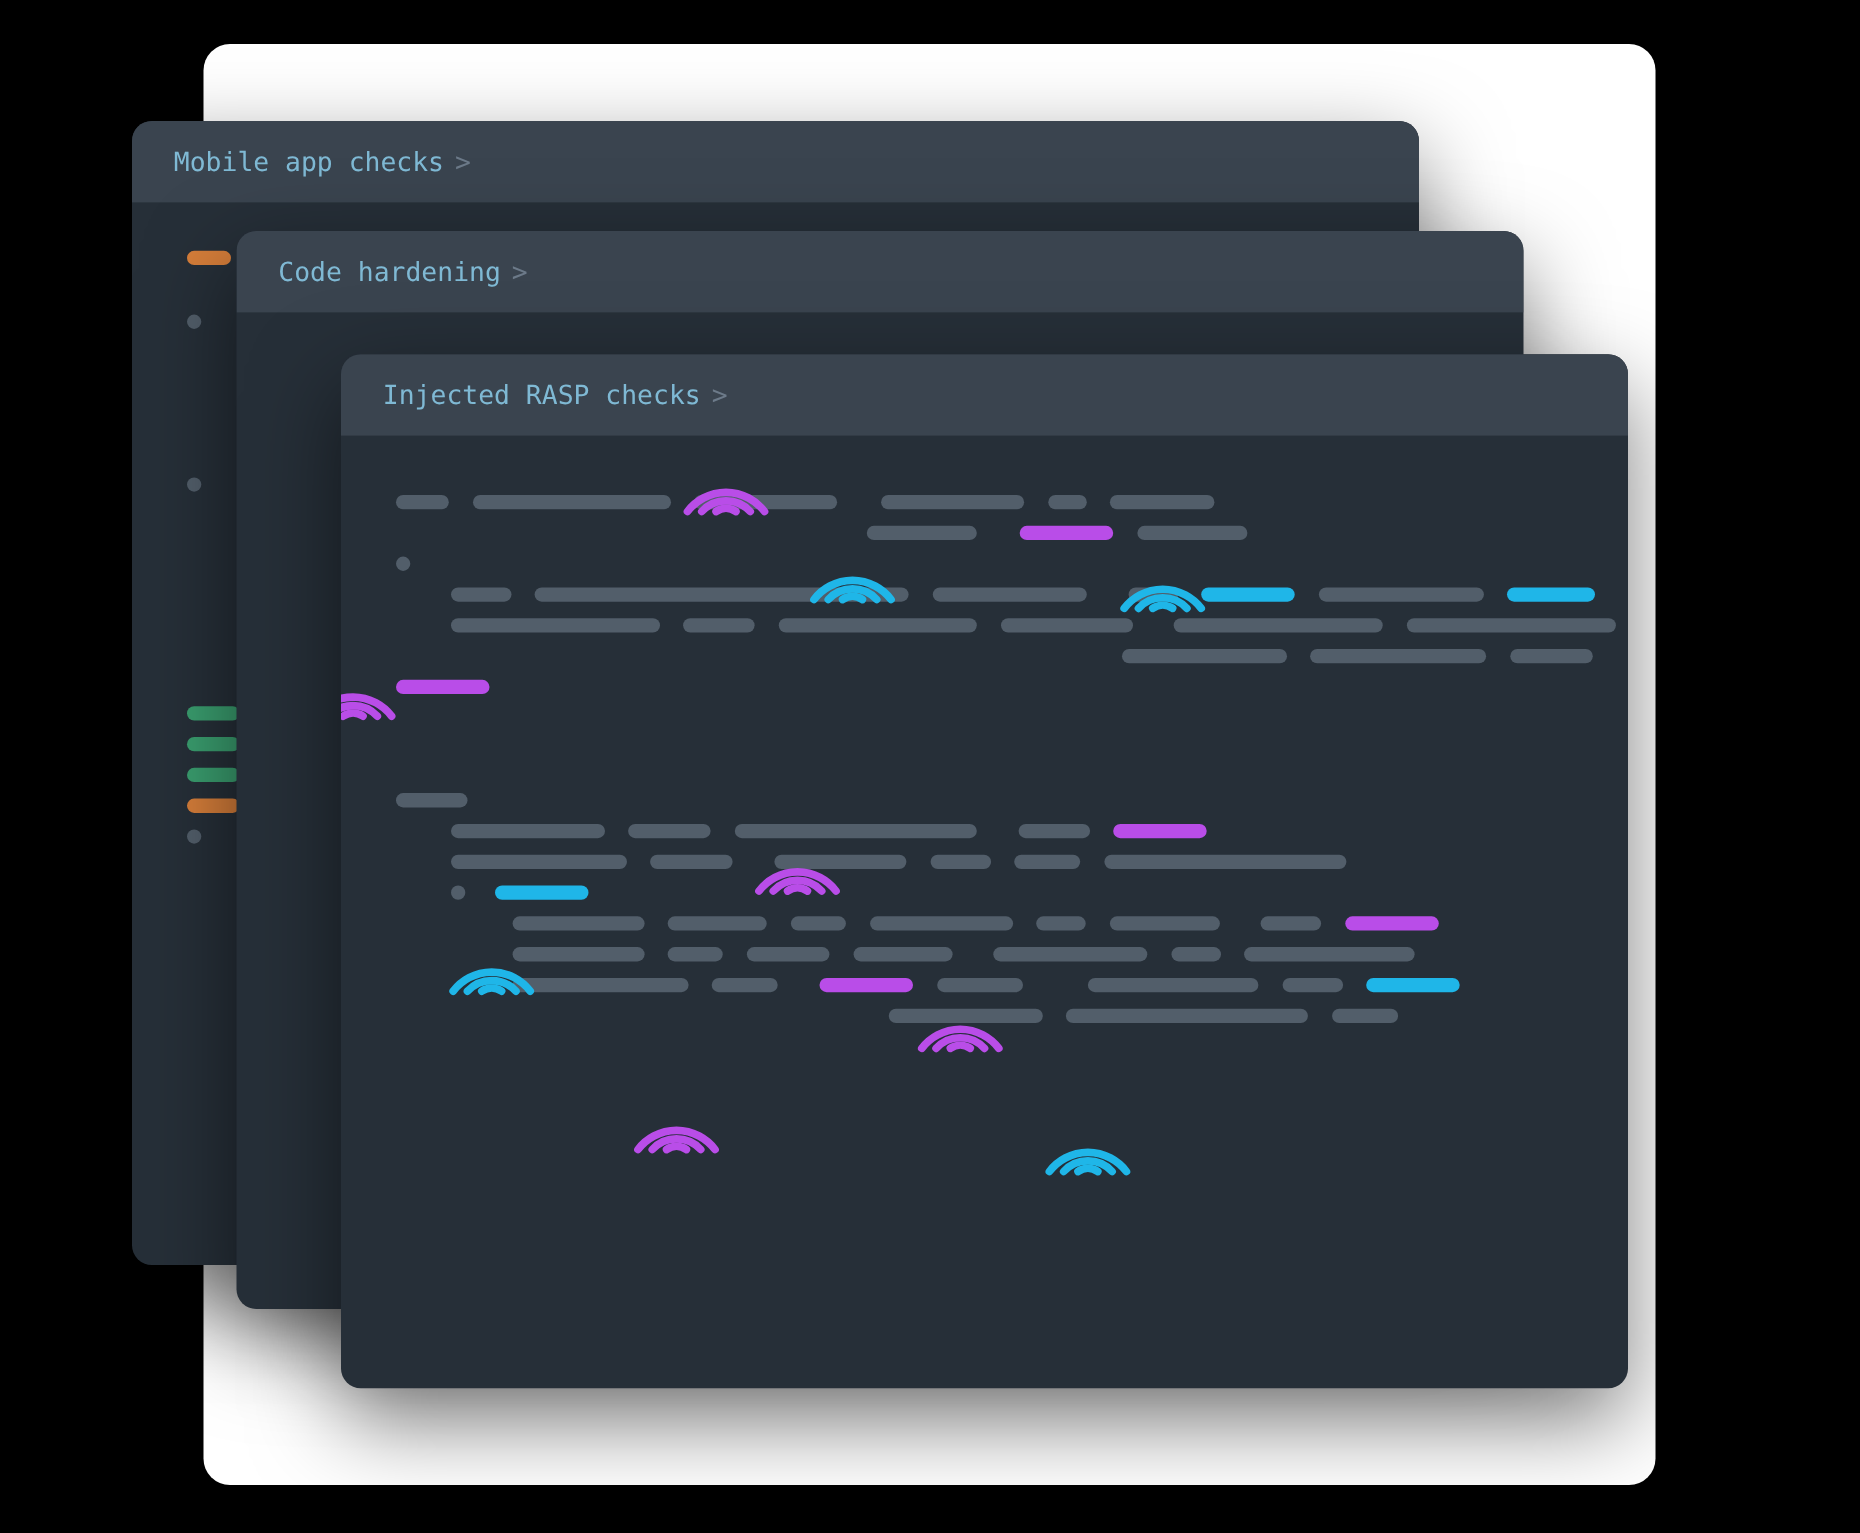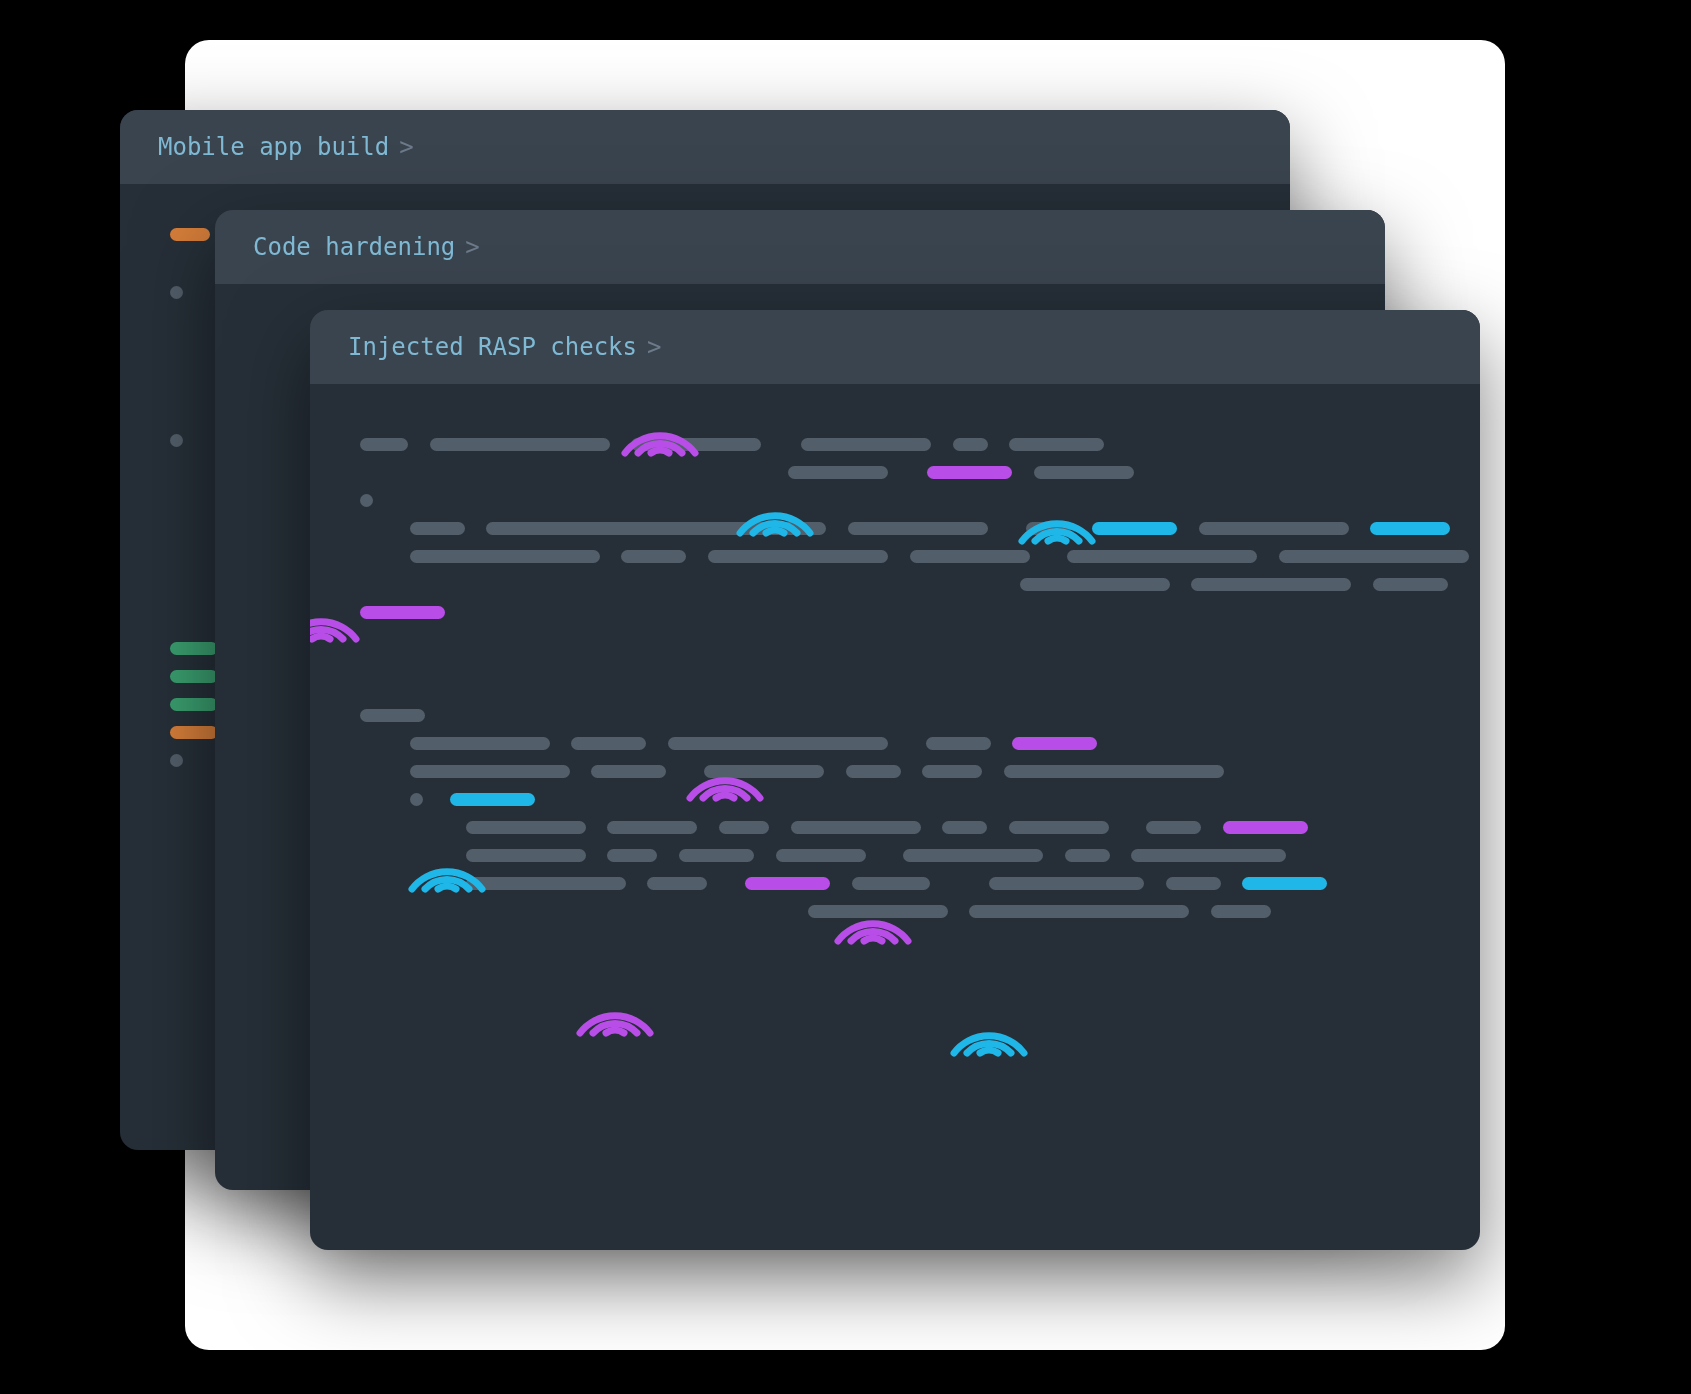--- a/index.html
+++ b/index.html
@@ -39,21 +39,21 @@
     }
     
     .window-2 {
       top: 210px;
       left: 215px;
       width: 1170px;
       height: 980px;
     }
     
     .window-3 {
-      top: 310px;
+      top: 322px;
       left: 310px;
       width: 1170px;
       height: 940px;
     }
     
     .titlebar {
       background: #3a444f;
       height: 74px;
       display: flex;
       align-items: center;
@@ -119,21 +119,21 @@
     .sig-cyan .arc { stroke: #1fb6e8; }
     
   </style>
 </head>
 <body>
 
 <div class="white-card"></div>
 
 <div class="window window-1">
   <div class="titlebar">
-    <span>Mobile app build</span>
+    <span>Mobile app checks</span>
     <span class="chevron">&gt;</span>
   </div>
   <div class="window-body">
     <div class="line"><span class="edge-bar orange" style="width:40px"></span></div>
     <div class="line" style="margin-top:30px"><span class="dot grey"></span></div>
     <div class="line" style="margin-top:120px"><span class="dot grey"></span></div>
     <div class="line" style="margin-top:180px"><span class="edge-bar green" style="width:48px"></span></div>
     <div class="line"><span class="edge-bar green" style="width:48px"></span></div>
     <div class="line"><span class="edge-bar green" style="width:48px"></span></div>
     <div class="line"><span class="edge-bar orange" style="width:48px"></span></div>

